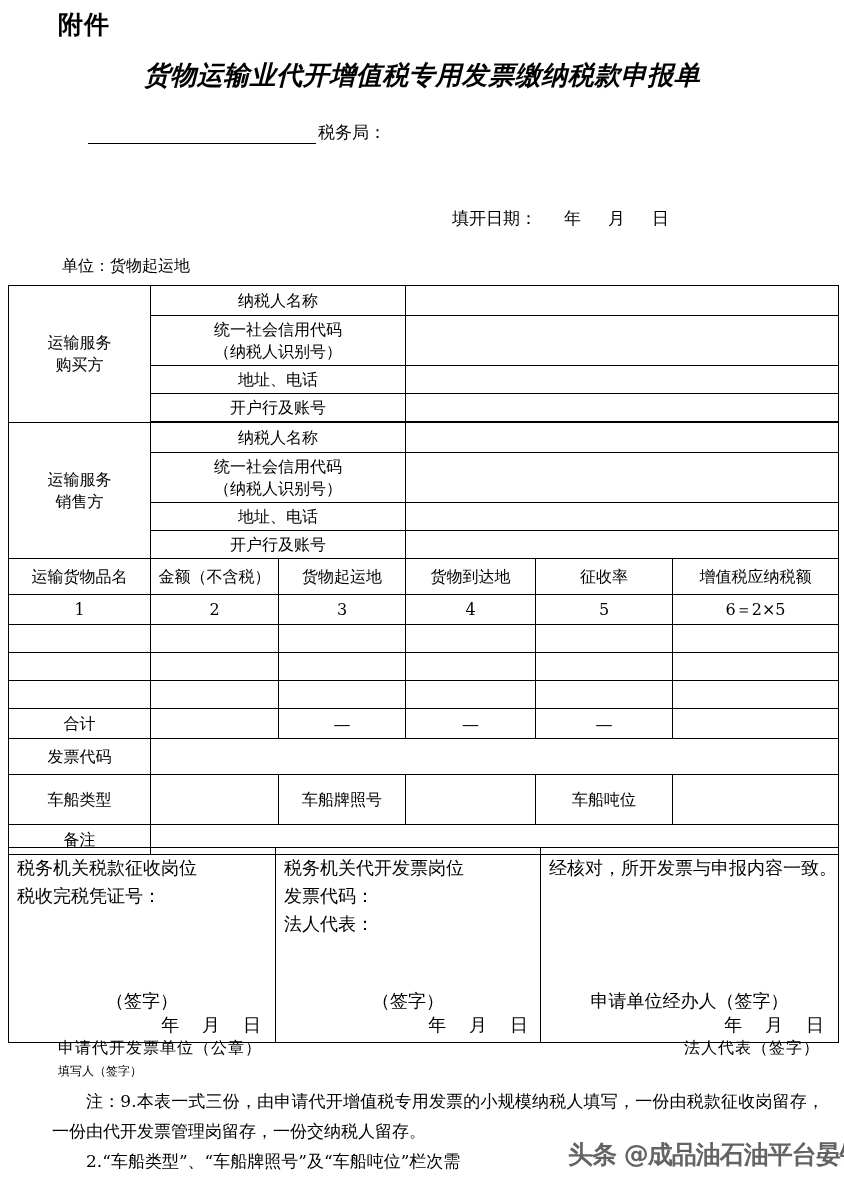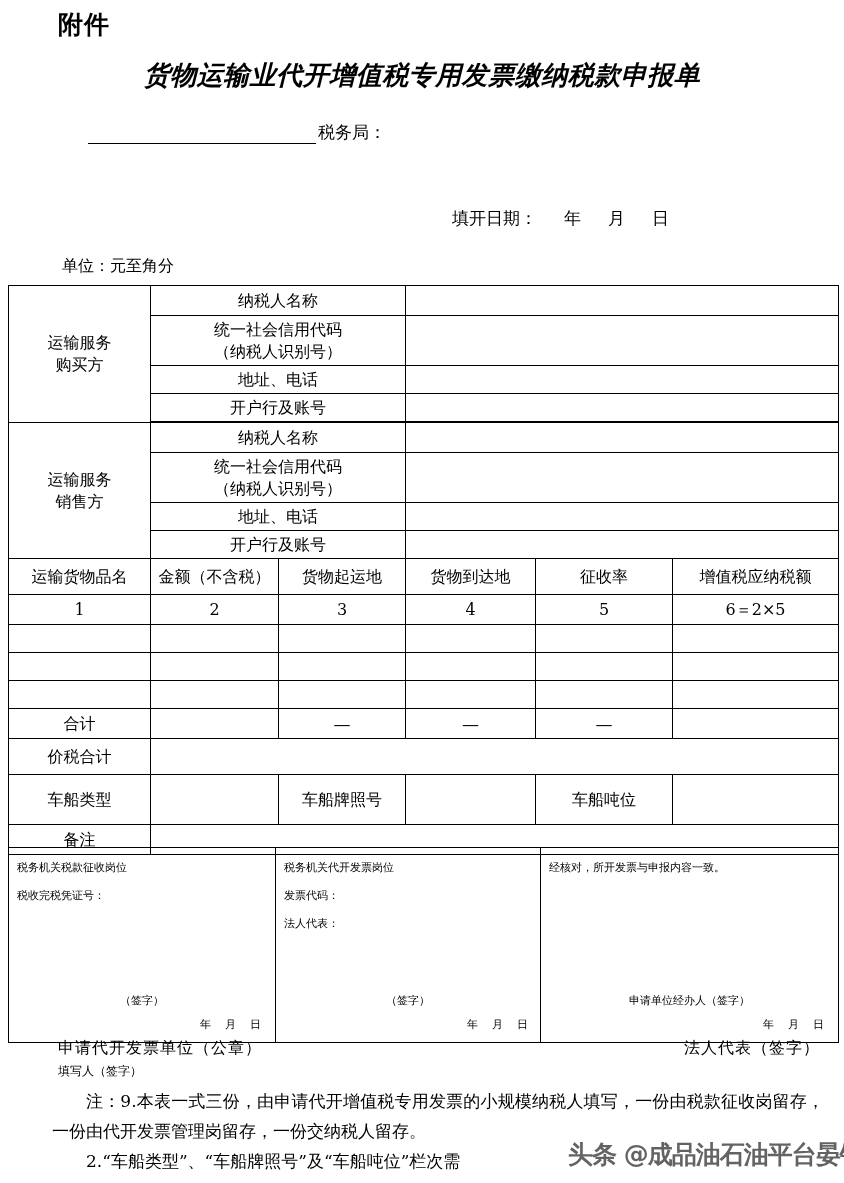--- a/index.html
+++ b/index.html
@@ -127,21 +127,21 @@
   td.dash { font-size: 17px; }
 
   
   table.footer-table {
     position: absolute;
     left: 8px;
     top: 847px;
     width: 830px;
     border-collapse: collapse;
     table-layout: fixed;
-    font-size: 11px;
+    font-size: 18px;
     font-family: "DejaVu Sans", "Liberation Sans", sans-serif;
     border-radius: 30px;
   }
   table.footer-table td {
     border: 1.3px solid #000;
     vertical-align: top;
     padding: 6px 8px 0 8px;
     height: 195px;
     position: relative;
   }
@@ -213,21 +213,21 @@
 
   <div class="doc-title">货物运输业代开增值税专用发票缴纳税款申报单</div>
 
   <div class="salutation">
     <span class="blank-line"></span><span class="sal-text">税务局：</span>
   </div>
 
 
   <div class="fill-date">填开日期：     年     月     日</div>
 
-  <div class="unit-note">单位：元至角分</div>
+  <div class="unit-note">单位：货物起运地</div>
 
   <table class="form">
     <colgroup>
       <col style="width:142px">
       <col style="width:128px">
       <col style="width:127px">
       <col style="width:130px">
       <col style="width:137px">
       <col style="width:166px">
     </colgroup>
@@ -329,21 +329,21 @@
     <tr class="row-h-30">
       <td>合计</td>
       <td></td>
       <td class="dash">—</td>
       <td class="dash">—</td>
       <td class="dash">—</td>
       <td></td>
     </tr>
 
     <tr class="row-h-36">
-      <td>价税合计</td>
+      <td>发票代码</td>
       <td colspan="5"></td>
     </tr>
 
     <tr class="row-h-50">
       <td>车船类型</td>
       <td></td>
       <td>车船牌照号</td>
       <td></td>
       <td>车船吨位</td>
       <td></td>

